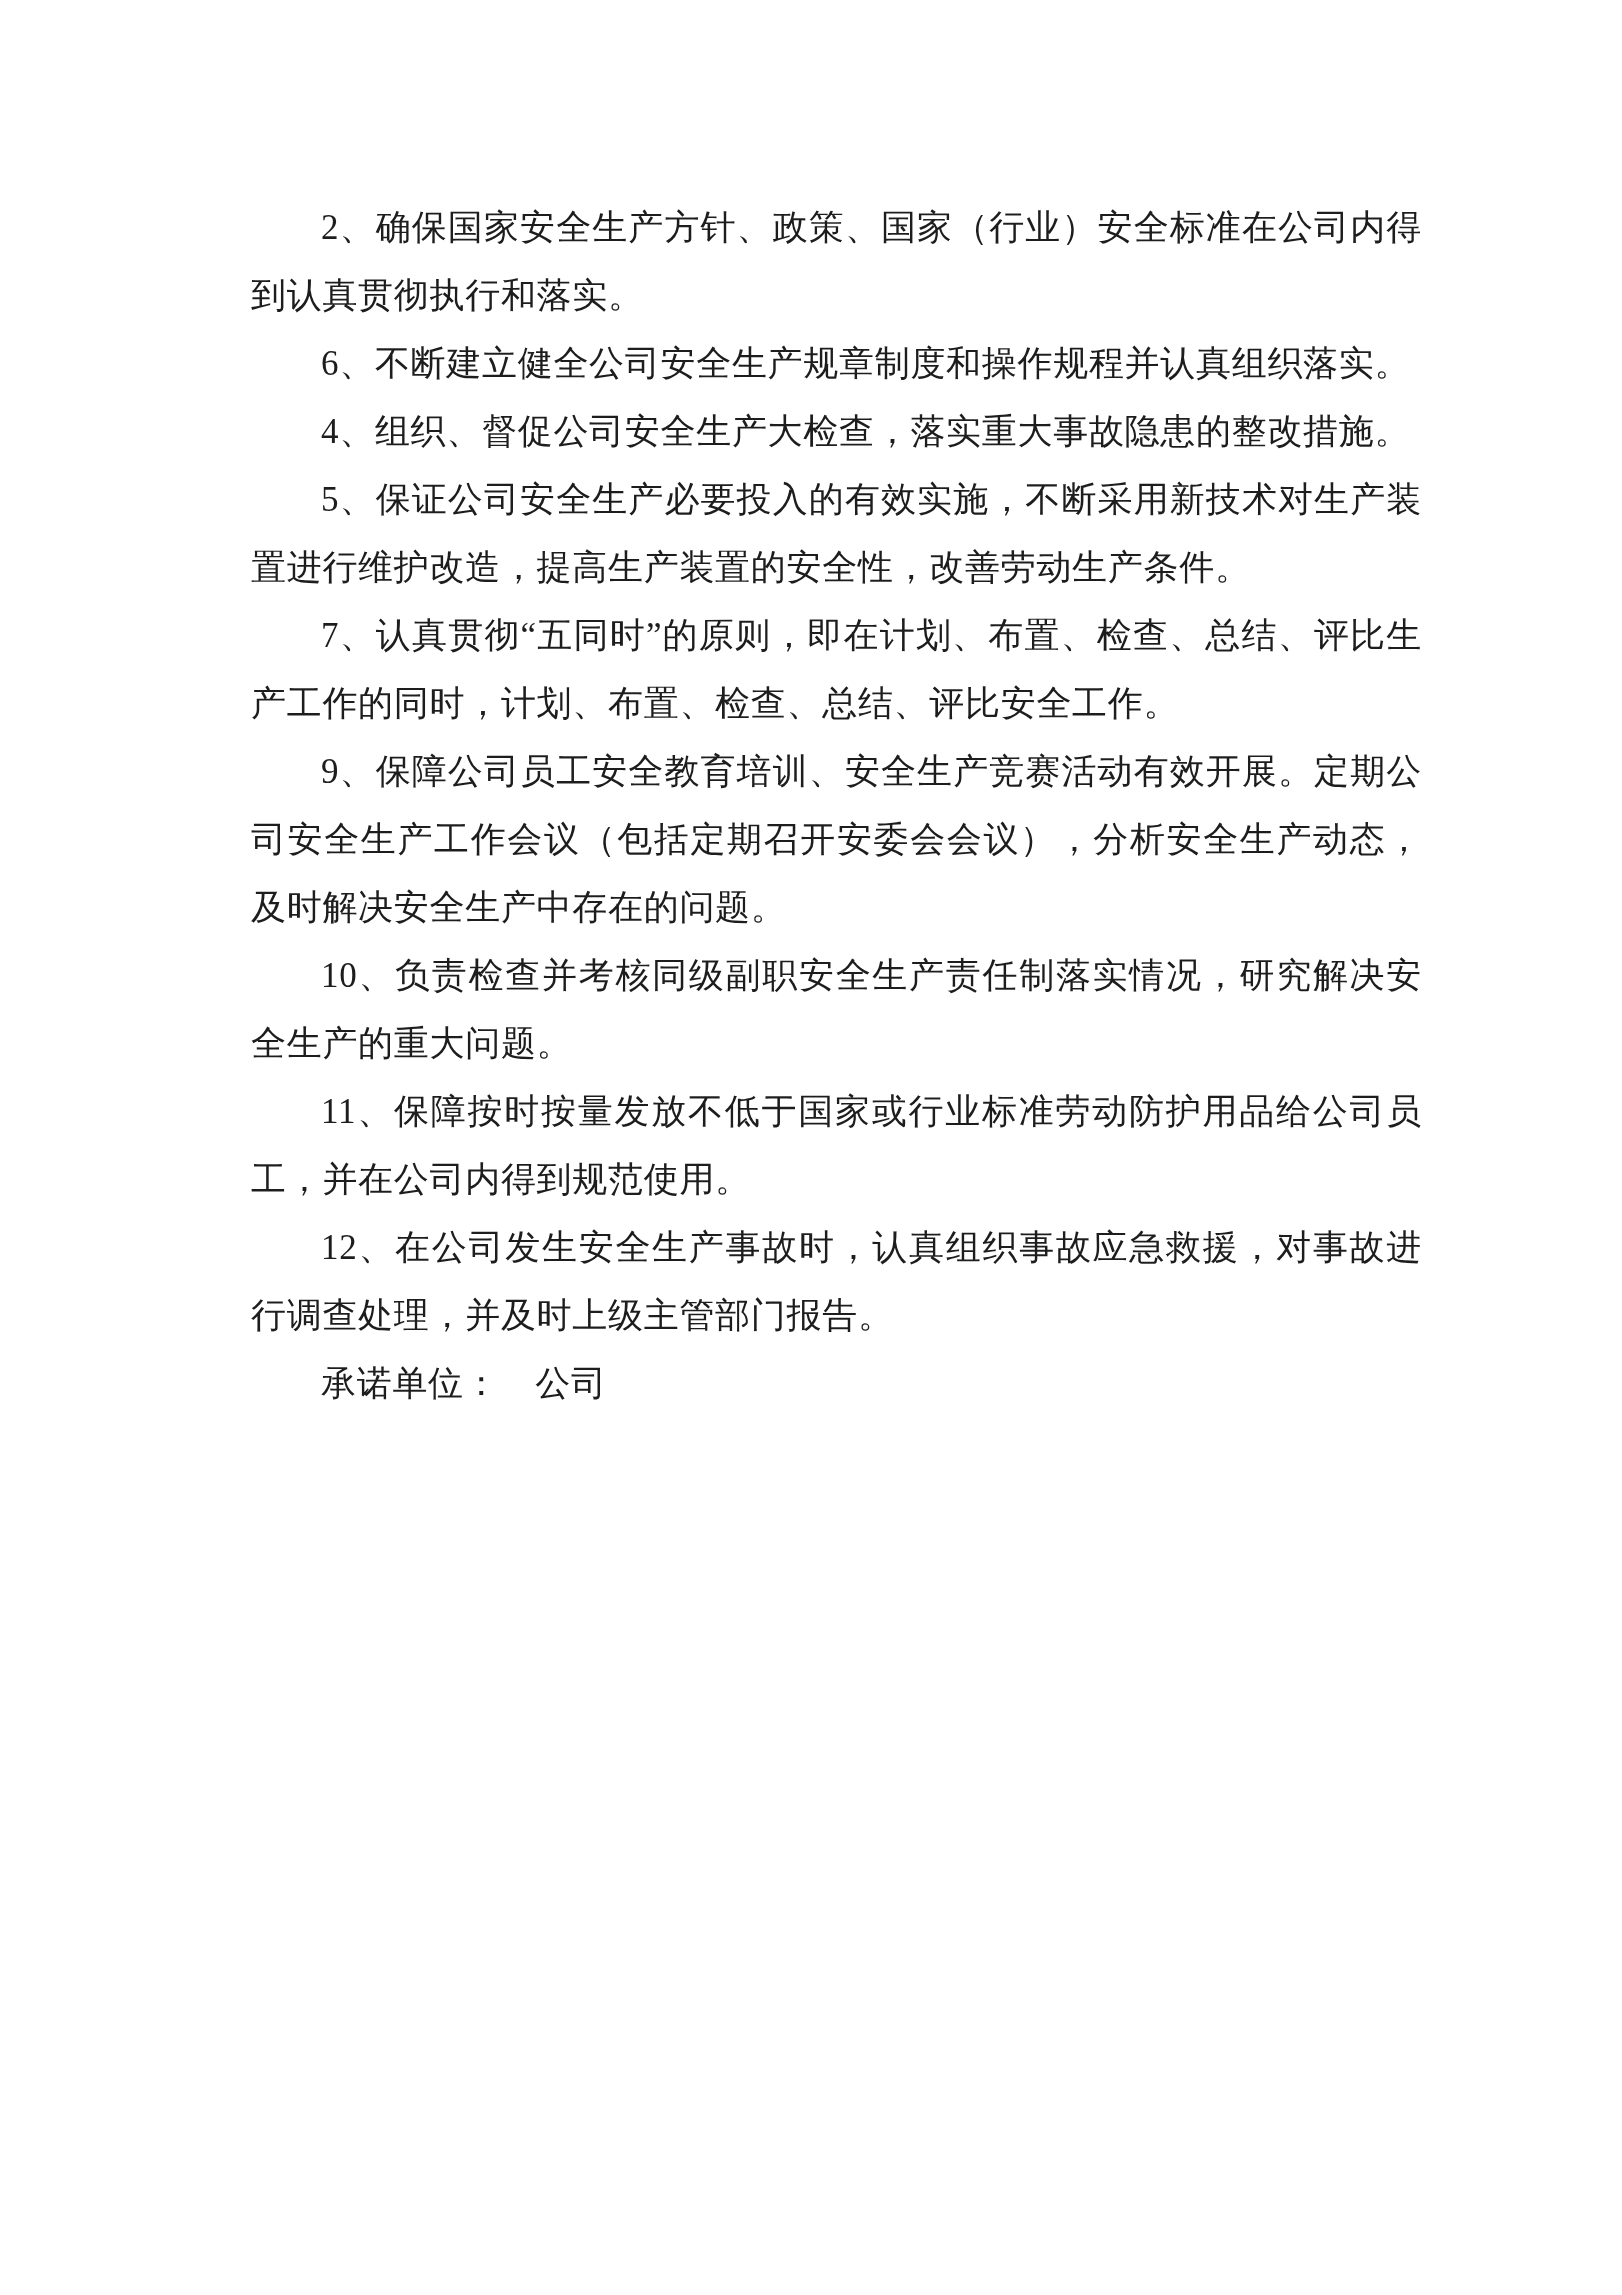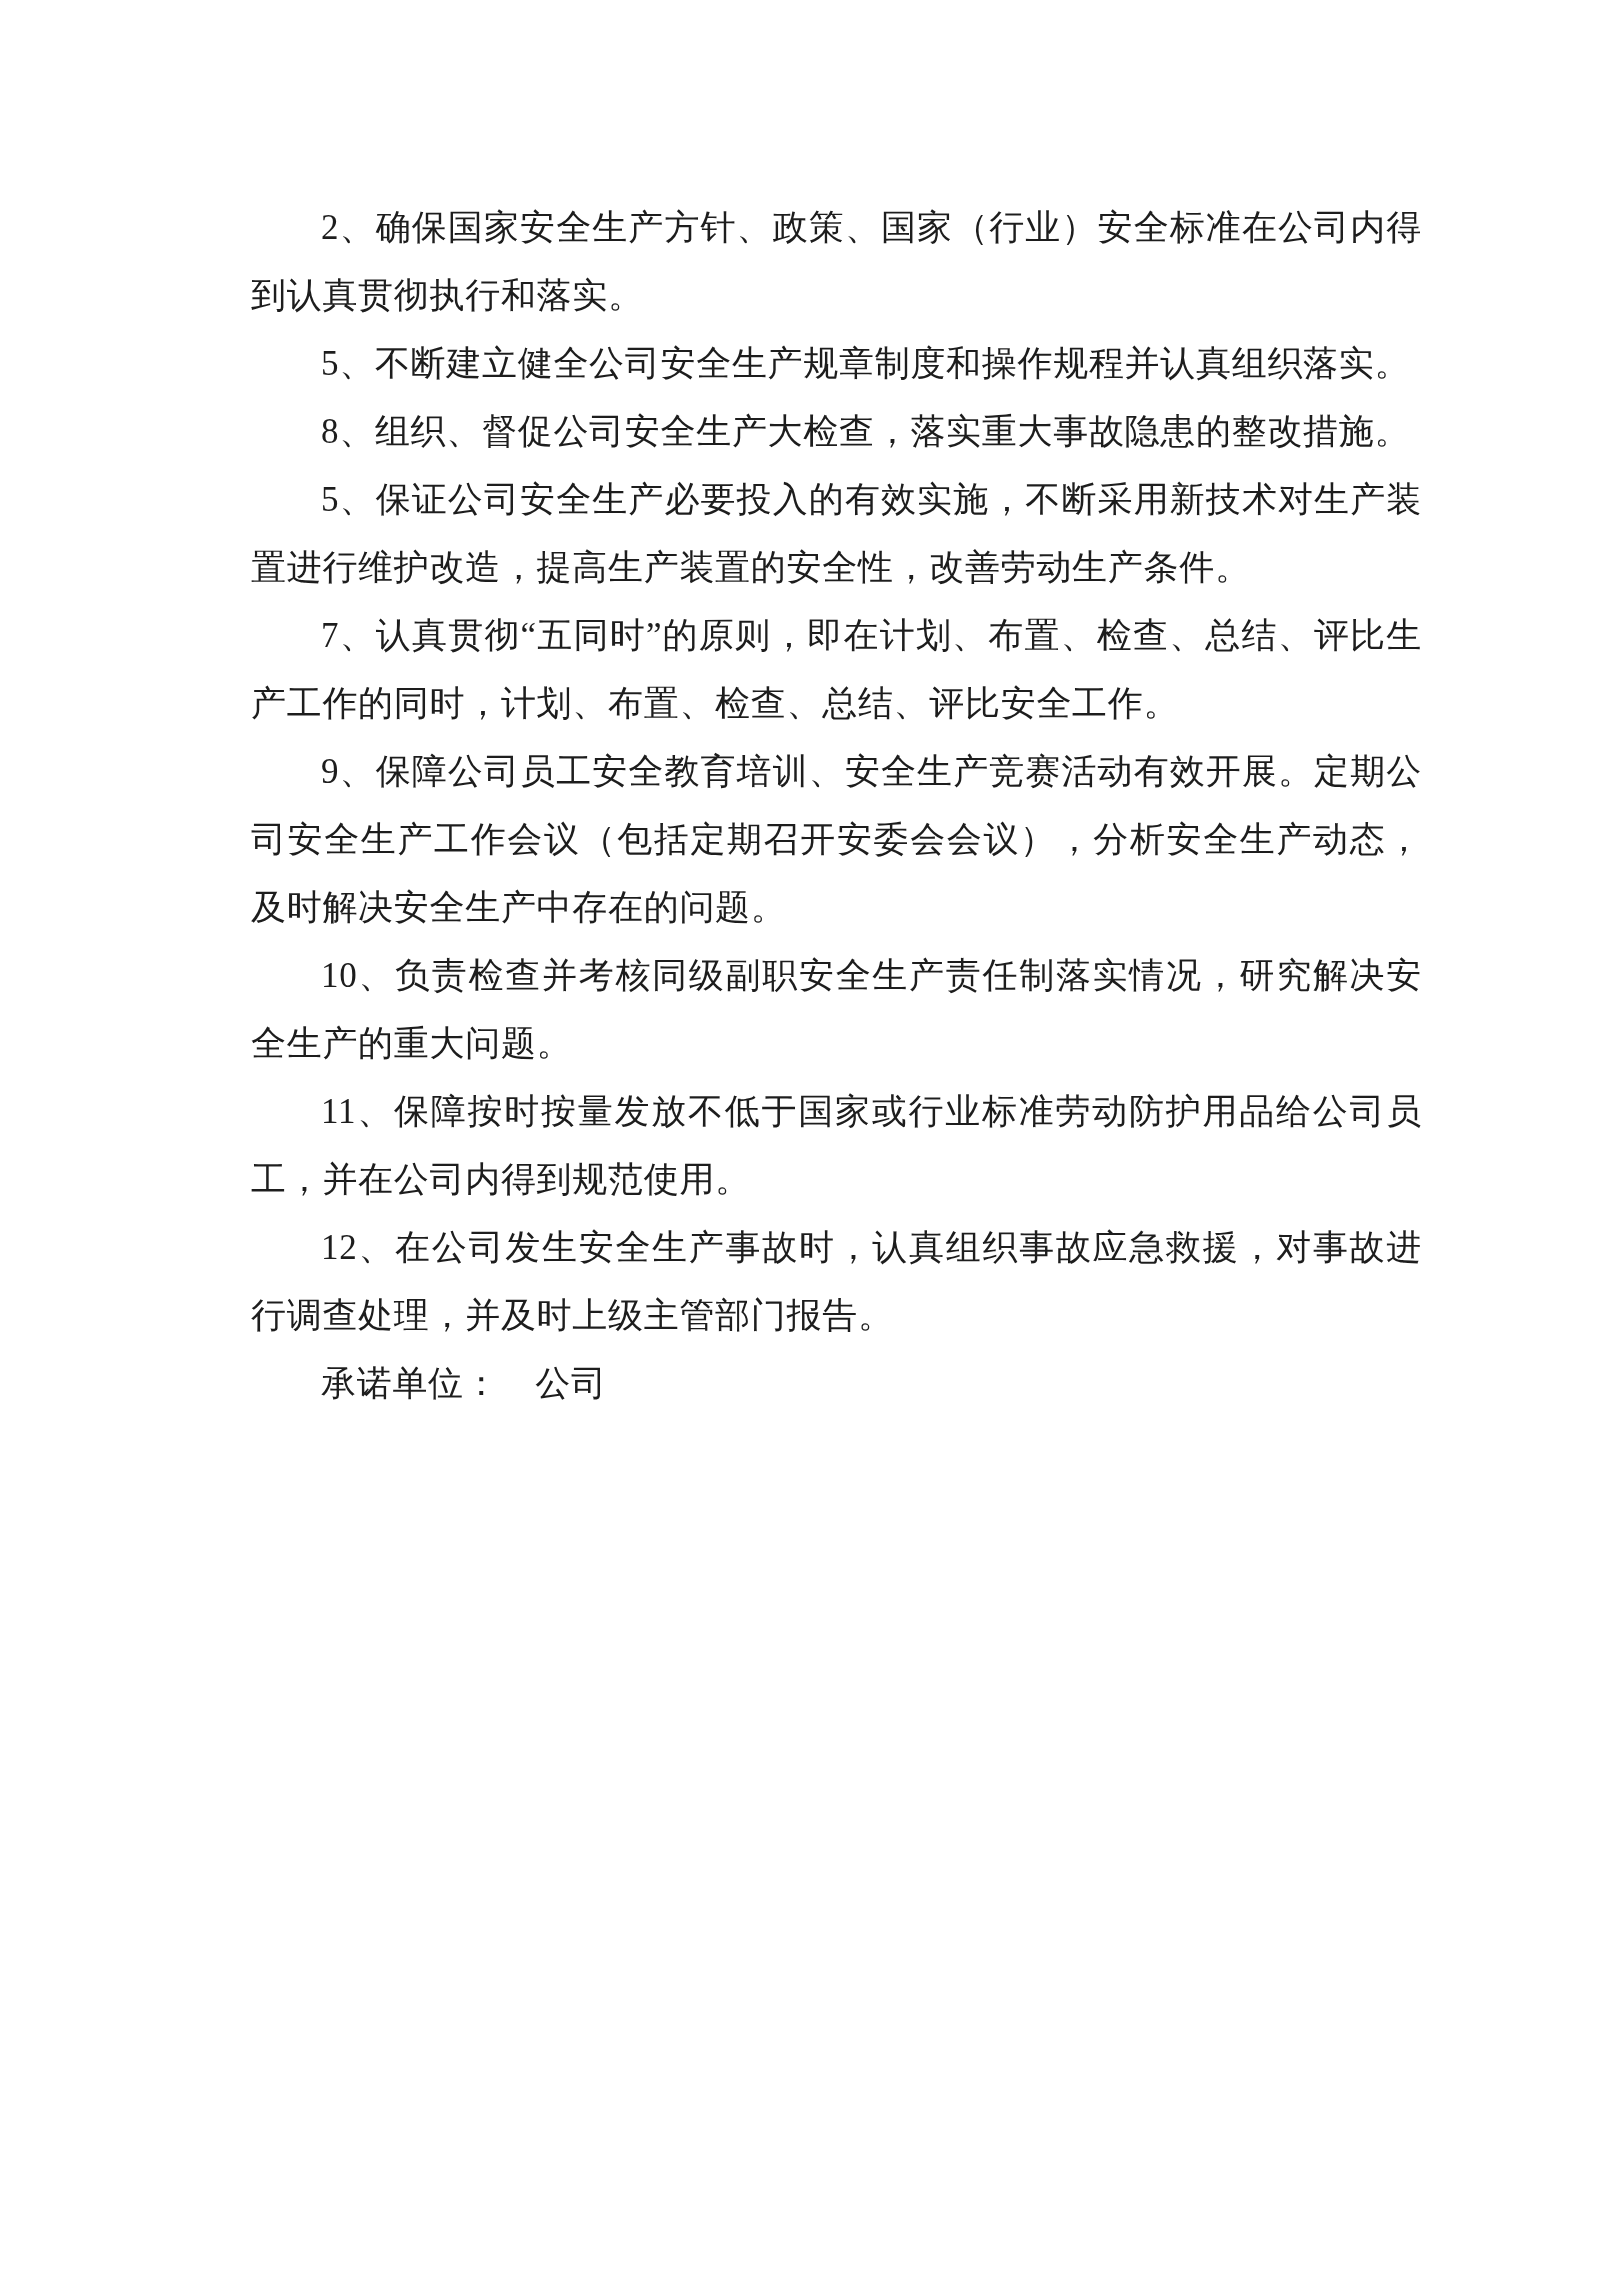--- a/index.html
+++ b/index.html
@@ -32,22 +32,22 @@
     letter-spacing: 0.7px;
     word-break: break-all;
   }
 </style>
 </head>
 <body>
 
 <div class="page">
   <div class="content">
     <p class="para">2、确保国家安全生产方针、政策、国家（行业）安全标准在公司内得到认真贯彻执行和落实。</p>
-    <p class="para">5、不断建立健全公司安全生产规章制度和操作规程并认真组织落实。</p>
-    <p class="para">8、组织、督促公司安全生产大检查，落实重大事故隐患的整改措施。</p>
+    <p class="para">6、不断建立健全公司安全生产规章制度和操作规程并认真组织落实。</p>
+    <p class="para">4、组织、督促公司安全生产大检查，落实重大事故隐患的整改措施。</p>
     <p class="para">5、保证公司安全生产必要投入的有效实施，不断采用新技术对生产装置进行维护改造，提高生产装置的安全性，改善劳动生产条件。</p>
     <p class="para">7、认真贯彻“五同时”的原则，即在计划、布置、检查、总结、评比生产工作的同时，计划、布置、检查、总结、评比安全工作。</p>
     <p class="para">9、保障公司员工安全教育培训、安全生产竞赛活动有效开展。定期公司安全生产工作会议（包括定期召开安委会会议），分析安全生产动态，及时解决安全生产中存在的问题。</p>
     <p class="para">10、负责检查并考核同级副职安全生产责任制落实情况，研究解决安全生产的重大问题。</p>
     <p class="para">11、保障按时按量发放不低于国家或行业标准劳动防护用品给公司员工，并在公司内得到规范使用。</p>
     <p class="para">12、在公司发生安全生产事故时，认真组织事故应急救援，对事故进行调查处理，并及时上级主管部门报告。</p>
     <p class="para">承诺单位：　公司</p>
   </div>
 </div>
 

